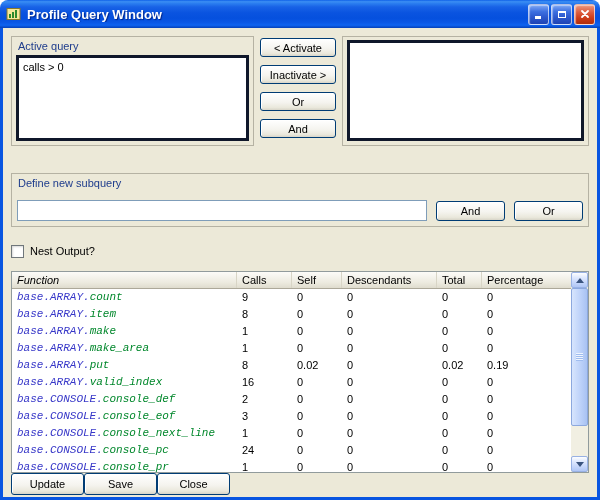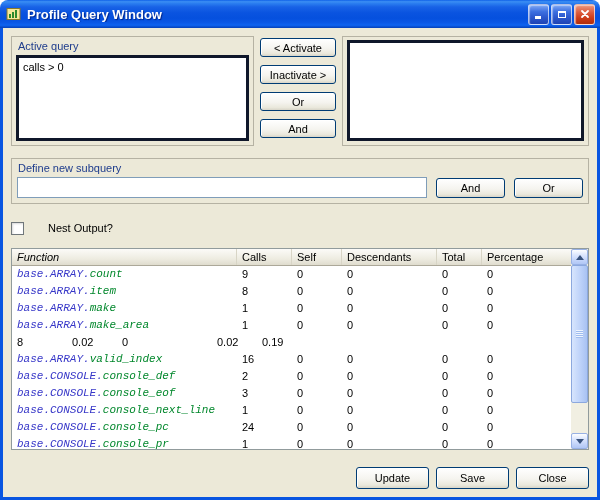--- a/index.html
+++ b/index.html
@@ -65,29 +65,29 @@
   .xp-btn {
     font-family:"Liberation Sans",sans-serif; font-size:11px; color:#000;
     height:20px; border:1px solid #003c74; border-radius:3px;
     background:linear-gradient(180deg,#ffffff 0%, #f5f4ef 55%, #eae8dc 85%, #d8d5c8 100%);
     box-shadow:inset 1px 1px 0 #fff;
     display:flex; align-items:center; justify-content:center;
     cursor:default; white-space:nowrap;
   }
   .btn-col .xp-btn { height:19px; }
 
-  .grp-subquery { margin-top:12px; flex:0 0 auto; }
+  .grp-subquery { margin-top:27px; flex:0 0 auto;gap:8px; }
   .subquery-row { display:flex; gap:9px; align-items:center; padding:0 1px 1px; }
   .subquery-input {
     flex:1; height:21px; border:1px solid #7f9db9; background:#fff;
     font-family:"Liberation Sans",sans-serif; font-size:11px; padding:0 4px; outline:none;
   }
   .subquery-row .xp-btn { width:69px; }
 
-  .nest-row { margin-top:16px; display:flex; align-items:center; gap:24px; flex:0 0 16px; }
+  .nest-row { margin-top:16px; display:flex; align-items:center; gap:6px; flex:0 0 16px; }
   .checkbox {
     width:13px; height:13px; background:#fff;
     border:1px solid #70777b; box-shadow:inset 1px 1px 2px rgba(0,0,0,0.15);
   }
   .nest-label { font-size:11px; color:#000; }
 
   
   .table-wrap {
     margin-top:12px; height:202px; flex:0 0 202px;
     border:1px solid #919b9c; background:#fff; display:flex; overflow:hidden;
@@ -126,21 +126,21 @@
   }
   .sb-thumb::after {
     content:""; position:absolute; left:4px; right:4px; top:50%; height:8px; margin-top:-4px;
     background:repeating-linear-gradient(180deg,#eef4fe 0 1px, #9fbcef 1px 2px);
   }
   .arr { width:0; height:0; border-left:4px solid transparent; border-right:4px solid transparent; }
   .arr-up { border-bottom:5px solid #39537e; }
   .arr-down { border-top:5px solid #39537e; }
 
   
-  .footer { margin-top:auto; display:flex; justify-content:flex-end; gap:7px; flex:0 0 22px; }
+  .footer { margin-top:auto; display:flex; flex:0 0 22px; }
   .footer .xp-btn { width:73px; height:22px; }
 </style>
 </head>
 <body>
 
 <div class="window">
 
   <div class="titlebar">
     <span class="app-icon">
       <svg width="16" height="16" viewBox="0 0 16 16">
@@ -245,20 +245,21 @@
             </div>
             <div class="tr">
               <div class="td td-fn c0"><span class="fn-qualifier">base.ARRAY.</span><span class="fn-feature">make_area</span></div>
               <div class="td c1">1</div>
               <div class="td c2">0</div>
               <div class="td c3">0</div>
               <div class="td c4">0</div>
               <div class="td c5">0</div>
             </div>
             <div class="tr">
+              <div class="td td-fn c0"><span class="fn-qualifier">base.ARRAY.</span><span class="fn-feature">put</span></div>
               <div class="td c1">8</div>
               <div class="td c2">0.02</div>
               <div class="td c3">0</div>
               <div class="td c4">0.02</div>
               <div class="td c5">0.19</div>
             </div>
             <div class="tr">
               <div class="td td-fn c0"><span class="fn-qualifier">base.ARRAY.</span><span class="fn-feature">valid_index</span></div>
               <div class="td c1">16</div>
               <div class="td c2">0</div>

